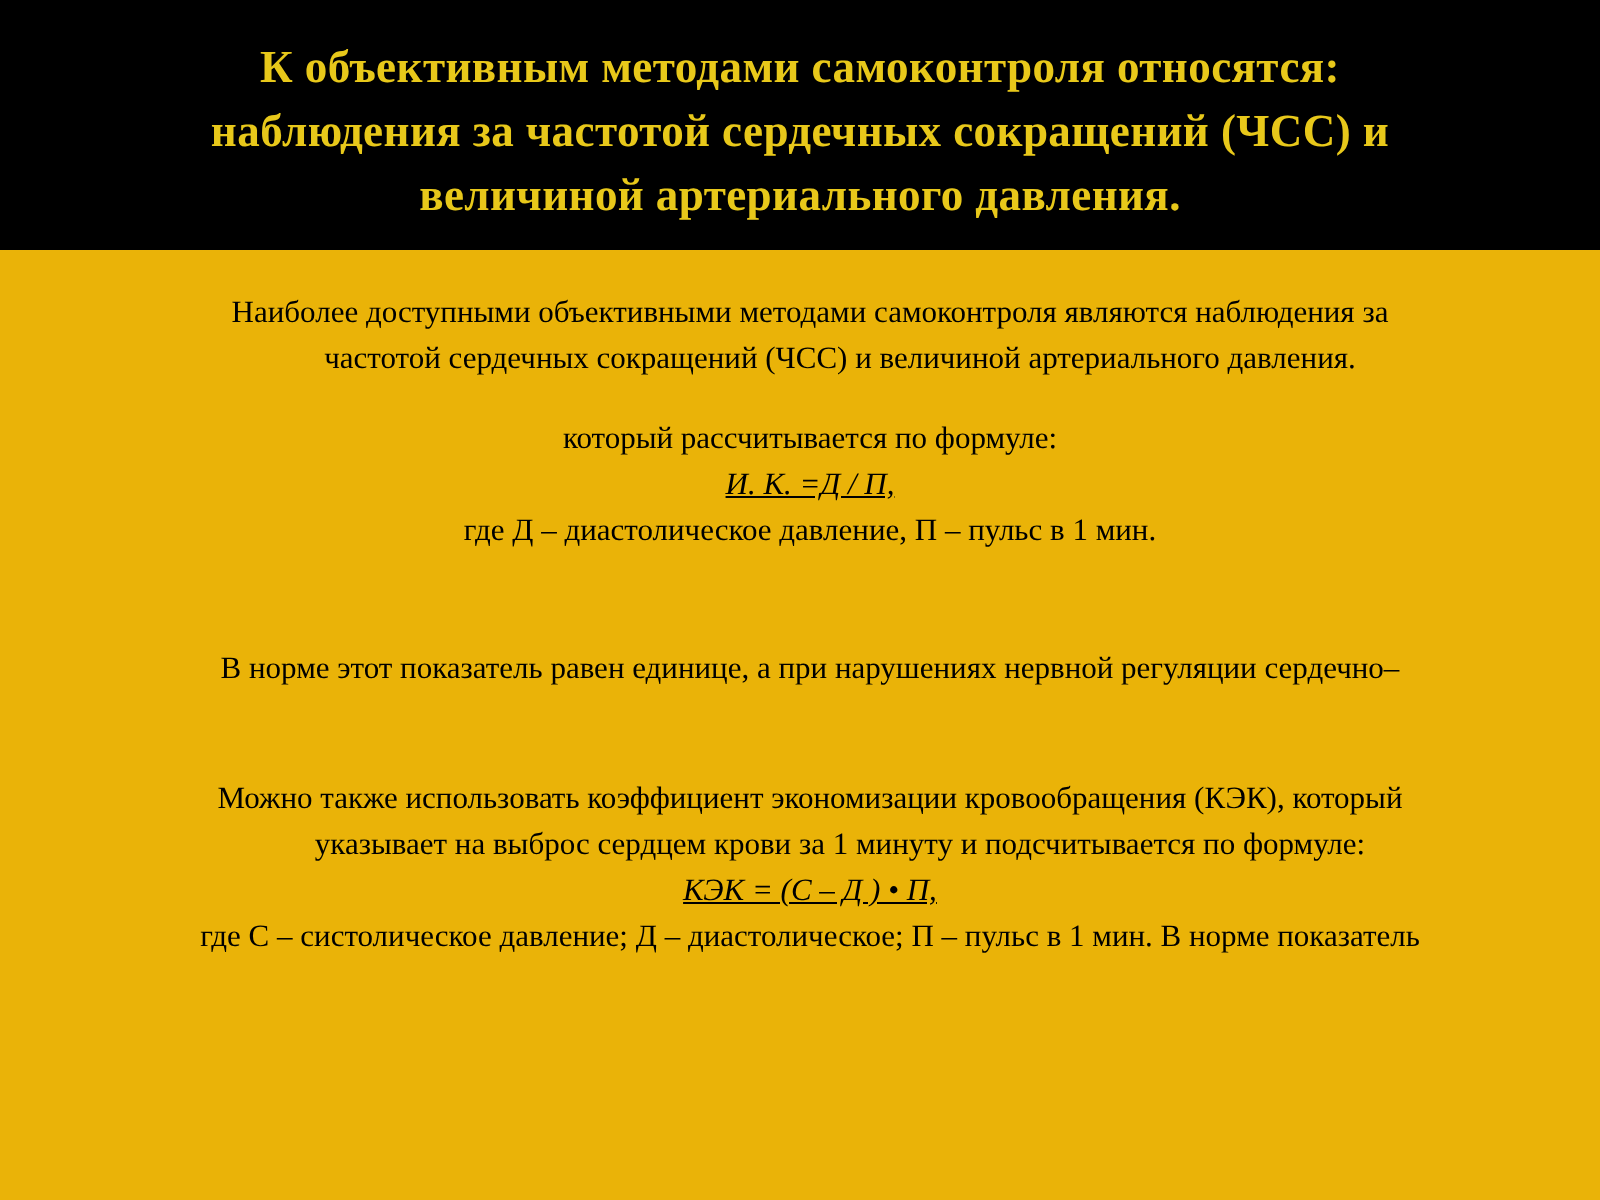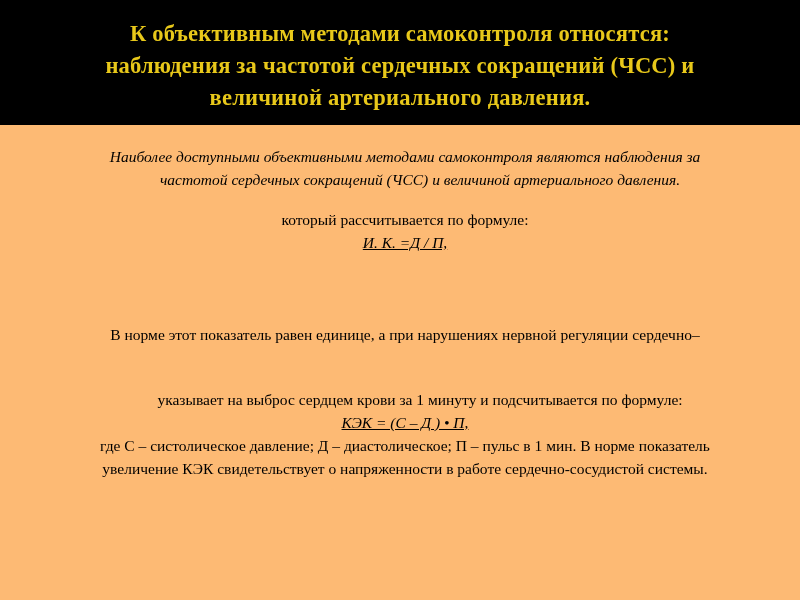--- a/index.html
+++ b/index.html
@@ -7,21 +7,21 @@
       padding: 0;
       width: 800px;
       height: 600px;
       background: #ffffff;
       overflow: hidden;
     }
     .slide {
       position: relative;
       width: 800px;
       height: 600px;
-      background: #fdba74;
+      background: #eab308;
     }
     .title-bar {
       position: absolute;
       left: 0; top: 0;
       width: 800px;
       height: 125px;
       background: #000000;
     }
     .title {
       position: absolute;
@@ -44,21 +44,21 @@
       width: 770px;
       font-family: "Liberation Serif", "DejaVu Serif", serif;
       font-size: 15.5px;
       line-height: 23px;
       color: #000000;
     }
     .para {
       margin: 0;
       text-align: center;
     }
-    .p1 { position: absolute; left: 0; top: 5px; width: 770px; font-style: italic; }
+    .p1 { position: absolute; left: 0; top: 5px; width: 770px; }
     .p2 { position: absolute; left: 0; top: 68px; width: 770px; }
     .p3 { position: absolute; left: 0; top: 183px; width: 770px; }
     .p4 { position: absolute; left: 0; top: 248px; width: 770px; }
     .line { display: block; }
     .indent { padding-left: 30px; }
     .formula {
       font-style: italic;
       text-decoration: underline;
       margin-top: 24px;
     }
@@ -77,26 +77,27 @@
 
   <div class="body">
     <p class="para p1">
       <span class="line">Наиболее доступными объективными методами самоконтроля являются наблюдения за</span>
       <span class="line indent">частотой сердечных сокращений (ЧСС) и величиной артериального давления.</span>
     </p>
 
     <p class="para p2">
       <span class="line">который рассчитывается по формуле:</span>
       <span class="line"><span class="formula">И. К. =Д / П,</span></span>
+      <span class="line">где Д – диастолическое давление, П – пульс в 1 мин.</span>
     </p>
 
     <p class="para p3">
       <span class="line">В норме этот показатель равен единице, а при нарушениях нервной регуляции сердечно–</span>
     </p>
 
     <p class="para p4">
+      <span class="line">Можно также использовать коэффициент экономизации кровообращения (КЭК), который</span>
       <span class="line indent">указывает на выброс сердцем крови за 1 минуту и подсчитывается по формуле:</span>
       <span class="line"><span class="formula">КЭК = (С – Д ) • П,</span></span>
       <span class="line">где С – систолическое давление; Д – диастолическое; П – пульс в 1 мин. В норме показатель</span>
-      <span class="line">увеличение КЭК свидетельствует о напряженности в работе сердечно-сосудистой системы.</span>
     </p>
   </div>
 </div>
 
 </body></html>

